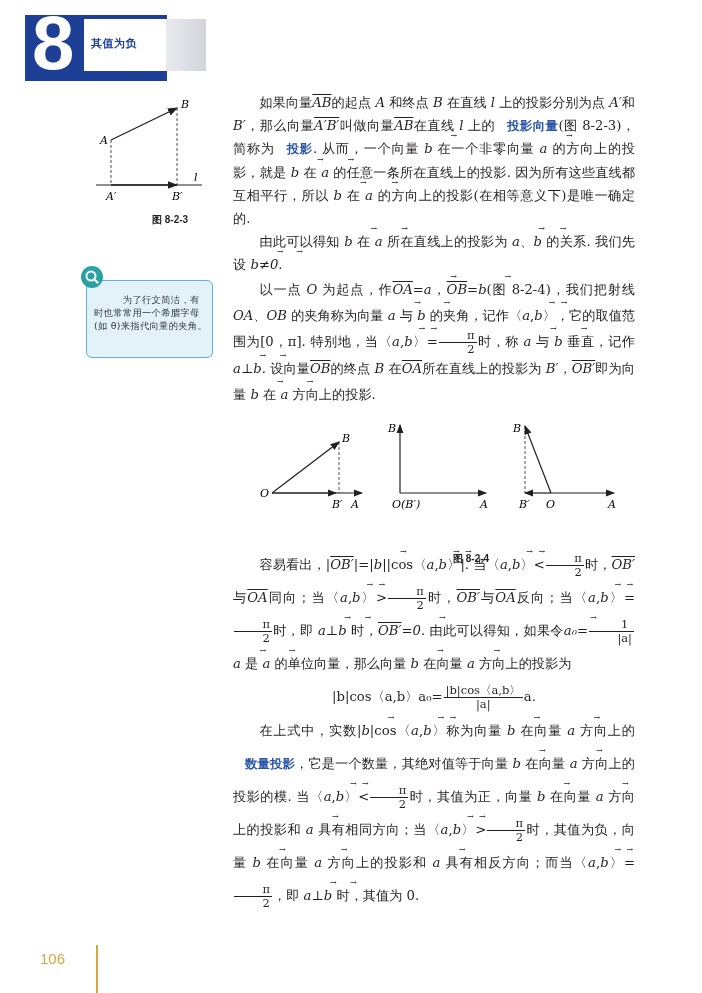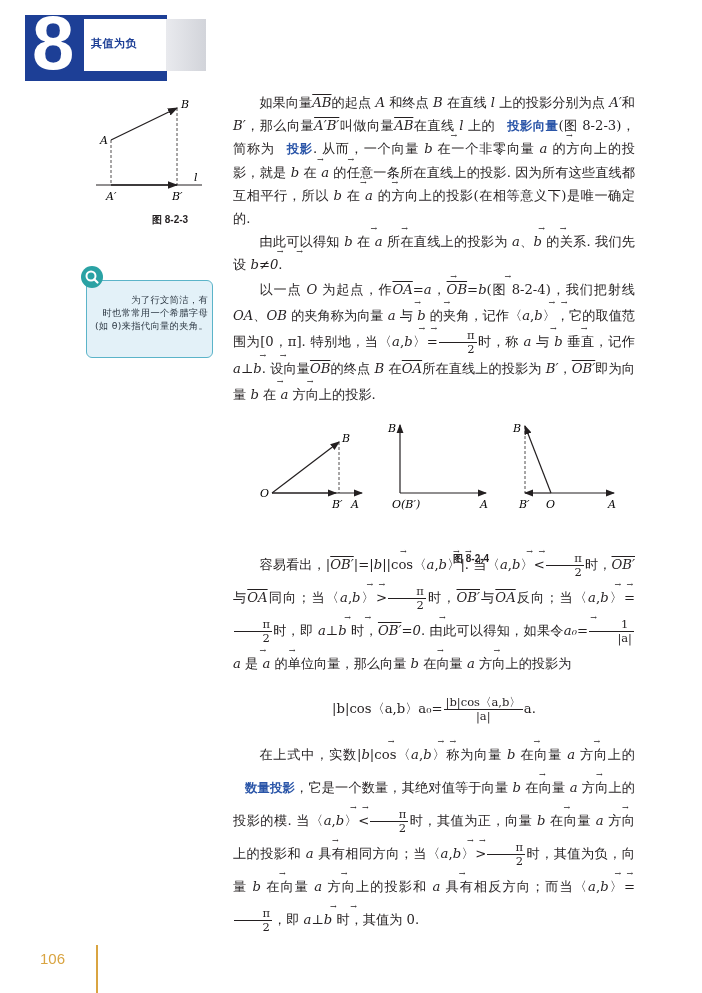--- a/index.html
+++ b/index.html
@@ -23,36 +23,36 @@
   .fig823 { position: absolute; left: 86px; top: 94px; }
   .fig-caption { font-family: Liberation Sans, sans-serif; font-weight: bold; font-size: 10px; color: #231f20; margin-left: 40px; }
   .cap823 { position: absolute; left: 112px; top: 213px; }
 
   .note { position: absolute; left: 86px; top: 280px; width: 127px; height: 78px;
           background: #e3f1f8; border: 1.5px solid #5bb4c9; border-radius: 6px; box-sizing: border-box; }
   .note-icon { position: absolute; left: 81px; top: 266px; width: 22px; height: 22px;
                border-radius: 50%; background: #2aa2a4; }
   .note-text { position: absolute; left: 94px; top: 293px; width: 114px;
                font-family: "DejaVu Sans", sans-serif; font-size: 9.3px; line-height: 13px;
-               color: #2f3a45; letter-spacing: 0.3px; text-align: right; }
+               color: #2f3a45; letter-spacing: 0.3px; }
 
   
   .main { position: absolute; left: 233px; top: 91px; width: 402px; }
   .para { font-size: 13.2px; line-height: 23.2px; margin: 0; text-align: justify; text-indent: 2em; }
   .hl { color: #2a55a8; font-family: "DejaVu Sans", sans-serif; font-weight: bold; font-size: 12.4px; margin-left: 12px; }
   .v { font-style: italic; position: relative; }
   .v::before { content: "→"; position: absolute; left: 0; right: 0; top: -10px; font-size: 8px;
                font-style: normal; text-align: center; line-height: 10px; }
   .ov { text-decoration: overline; font-style: italic; }
   .frac { display: inline-block; vertical-align: middle; text-align: center; font-size: 11.5px;
           line-height: 13px; margin: 0 1px; }
   .frac .num { display: block; border-bottom: 1px solid #231f20; padding: 0 2px; }
   .frac .den { display: block; padding: 0 2px; }
   .tall { line-height: 33px; }
-  .formula { text-align: center; font-size: 13.2px; line-height: 34px; margin: 12px; }
+  .formula { text-align: center; font-size: 13.2px; line-height: 34px; margin: 0; }
 
   .fig824 { position: absolute; left: 258px; top: 420px; }
   .cap824 { position: absolute; left: 413px; top: 552px; }
 
   
   .pageno { position: absolute; left: 40px; top: 950px; font-family: "Liberation Sans", "DejaVu Sans", sans-serif;
             font-size: 15px; color: #d9a441; }
   .pagerule { position: absolute; left: 96px; top: 945px; width: 1.5px; height: 48px; background: #d9a441; }
 </style>
 </head>

